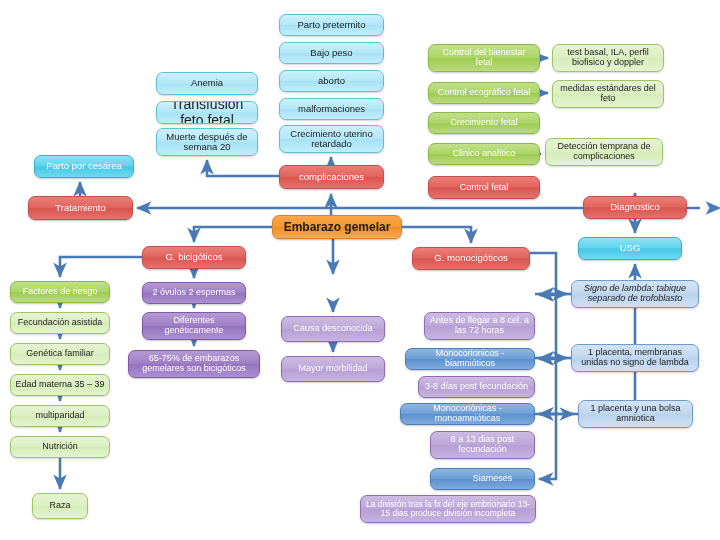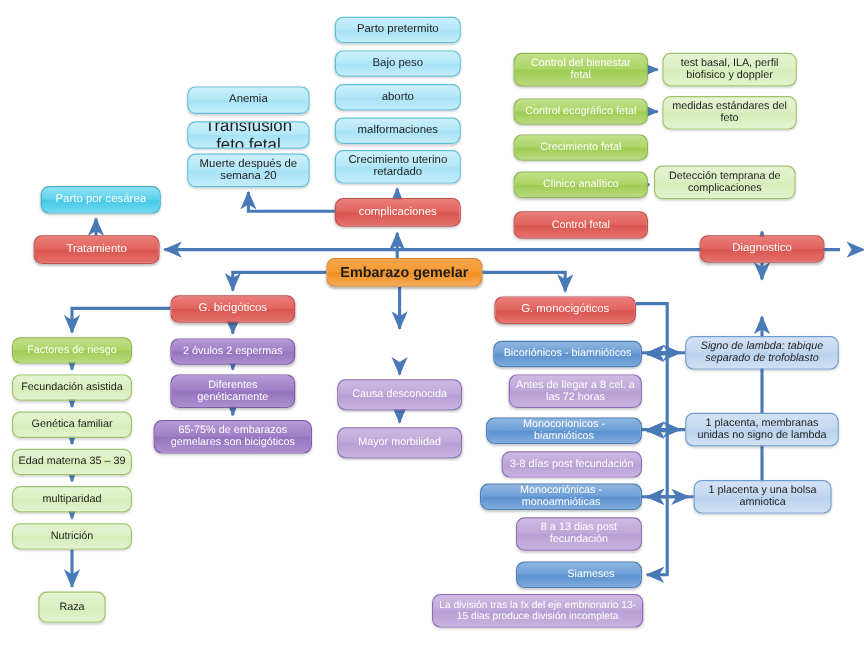--- a/index.html
+++ b/index.html
@@ -199,20 +199,23 @@
     </div>
     <div class="node n-greenlt" style="left: 552px; top: 80px; width: 112px; height: 28px; font-size: 9px;">
       <span>medidas estándares del feto</span>
     </div>
     <div class="node n-greenlt" style="left: 545px; top: 138px; width: 118px; height: 28px; font-size: 9px;">
       <span>Detección temprana de complicaciones</span>
     </div>
     <div class="node n-red" style="left: 583px; top: 196px; width: 104px; height: 23px; font-size: 9.5px;">
       <span>Diagnostico</span>
     </div>
+    <div class="node n-cyan" style="left: 578px; top: 237px; width: 104px; height: 23px; font-size: 9.5px;">
+      <span>USG</span>
+    </div>
     <div class="node n-red" style="left: 142px; top: 246px; width: 104px; height: 23px; font-size: 9.5px;">
       <span>G. bicigóticos</span>
     </div>
     <div class="node n-purple" style="left: 142px; top: 282px; width: 104px; height: 22px; font-size: 9px;">
       <span>2 óvulos 2 espermas</span>
     </div>
     <div class="node n-purple" style="left: 142px; top: 312px; width: 104px; height: 28px; font-size: 9px;">
       <span>Diferentes genéticamente</span>
     </div>
     <div class="node n-purple" style="left: 128px; top: 350px; width: 132px; height: 28px; font-size: 9px;">
@@ -241,23 +244,20 @@
     </div>
     <div class="node n-purplelt" style="left: 281px; top: 316px; width: 104px; height: 26px; font-size: 9px;">
       <span>Causa desconocida</span>
     </div>
     <div class="node n-purplelt" style="left: 281px; top: 356px; width: 104px; height: 26px; font-size: 9px;">
       <span>Mayor morbilidad</span>
     </div>
     <div class="node n-red" style="left: 412px; top: 247px; width: 118px; height: 23px; font-size: 9.5px;">
       <span>G. monocigóticos</span>
     </div>
-    <div class="node n-blue" style="left: 411px; top: 284px; width: 124px; height: 22px; font-size: 9px;">
-      <span>Bicoriónicos - biamnióticos</span>
-    </div>
     <div class="node n-purplelt" style="left: 424px; top: 312px; width: 111px; height: 28px; font-size: 9px;">
       <span>Antes de llegar a 8 cel. a las 72 horas</span>
     </div>
     <div class="node n-blue" style="left: 405px; top: 348px; width: 130px; height: 22px; font-size: 9px;">
       <span>Monocorionicos - biamnióticos</span>
     </div>
     <div class="node n-purplelt" style="left: 418px; top: 376px; width: 117px; height: 22px; font-size: 9px;">
       <span>3-8 días post fecundación</span>
     </div>
     <div class="node n-blue" style="left: 400px; top: 403px; width: 135px; height: 22px; font-size: 9px;">

